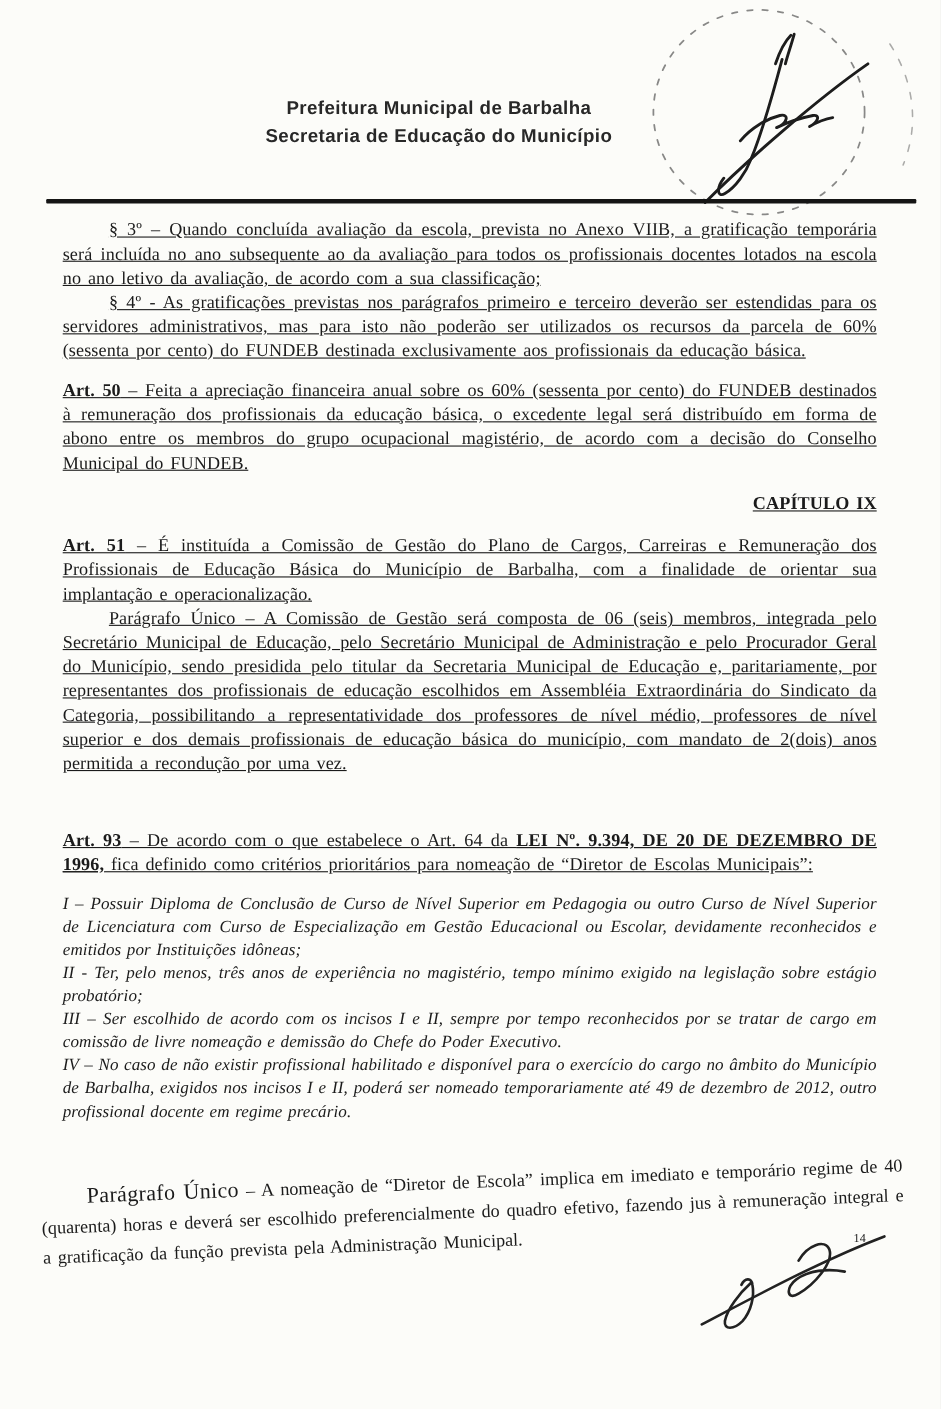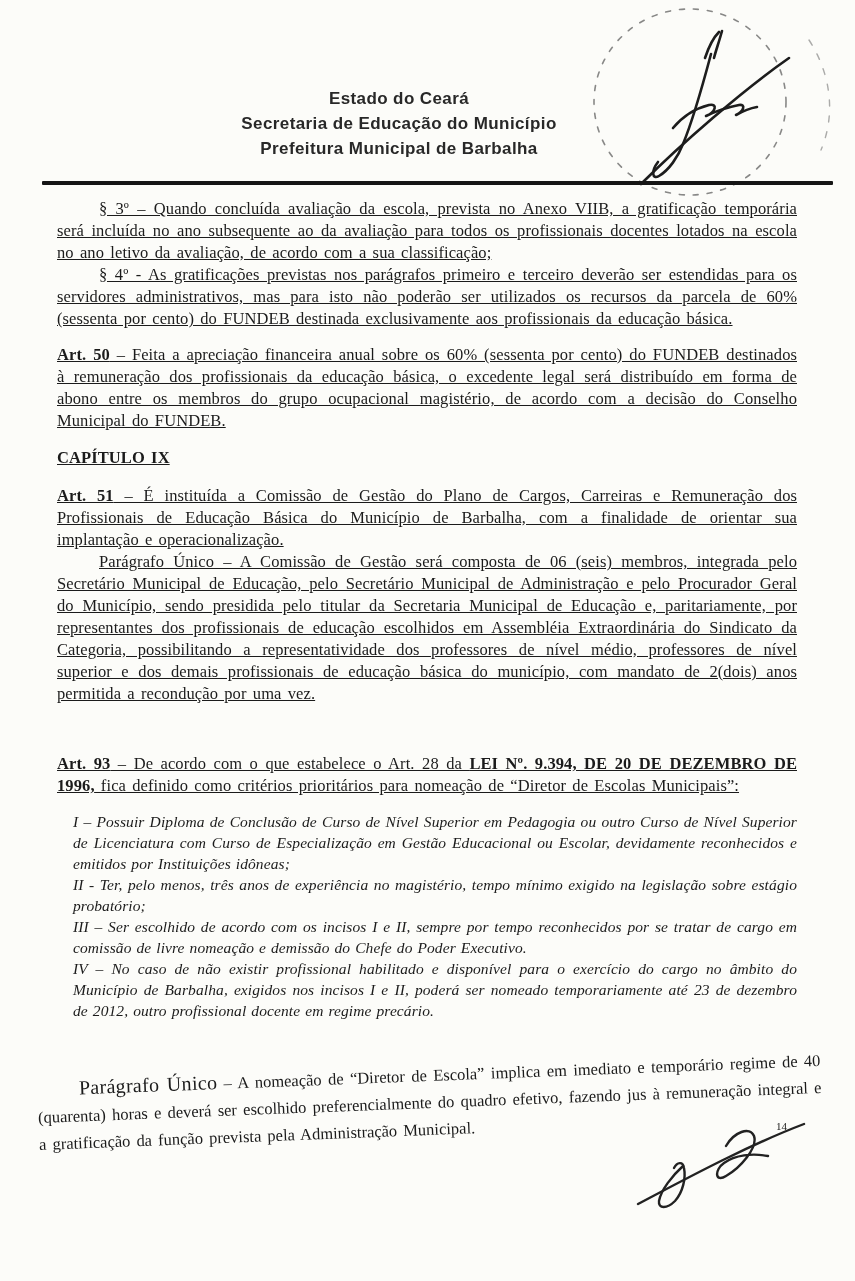--- a/index.html
+++ b/index.html
@@ -30,26 +30,26 @@
     word-spacing:2px; letter-spacing:.1px;
   }
   .para { margin:0;text-decoration:underline; }
   .indent { text-indent:42px; }
   .mt-sm { margin-top:14px; }
   .mt-md { margin-top:16px; }
   .mt-lg { margin-top:48px; }
   .bold { font-weight:bold; }
   .law { font-weight:bold; text-decoration:underline; }
   .chapter {
-    margin-top:14px; text-align:left; font-weight:bold;
+    margin-top:14px; text-align:right; font-weight:bold;
     line-height:23px; text-indent:0;
   }
   .incisos {
     margin-top:14px; font-style:italic; font-size:15.5px;
-    line-height:21px; word-spacing:1px;margin-left:16px;
+    line-height:21px; word-spacing:1px;
   }
   .incisos p { margin:0; }
   
   .skewed {
     position:absolute; left:38px; top:1076px; width:784px;
     transform:rotate(-2.2deg); transform-origin:left center;
     font-size:16.5px; line-height:27px; text-align:justify;
     text-indent:42px; word-spacing:2px;
   }
   .skewed .lead { font-size:20px; letter-spacing:.3px; }
@@ -59,23 +59,22 @@
     font-size:11px; color:#1b1b1b;
   }
   svg path, svg ellipse { fill:none; stroke-linecap:round; stroke-linejoin:round; }
 </style>
 </head>
 <body>
 
 <div class="page">
 
   <header class="letterhead">
-    <div>Estado do Ceará</div>
+    <div>Prefeitura Municipal de Barbalha</div>
     <div>Secretaria de Educação do Município</div>
-    <div>Prefeitura Municipal de Barbalha</div>
   </header>
 
   <div class="stamp">
     <svg width="262" height="198" viewBox="0 0 262 198">
       <ellipse cx="105" cy="100" rx="96" ry="93" stroke="#4a4a4a" stroke-width="1.6" stroke-dasharray="5 9" opacity="0.65"></ellipse>
       <path d="M 224 38 C 246 72 251 112 236 148" stroke="#5a5a5a" stroke-width="1.4" stroke-dasharray="6 10" opacity="0.5"></path>
       <g stroke="#1d1d1d" stroke-width="2.6">
         <path d="M 120 56 C 124 44 130 34 134 30 M 137 29 C 134 40 131 48 129 56"></path>
         <path d="M 126 52 C 118 82 108 118 98 142 C 93 155 84 168 74 174 C 67 178 66 169 73 160"></path>
         <path d="M 88 126 C 98 114 112 106 124 103 C 133 101 131 110 121 114 C 131 109 144 105 154 103 C 161 102 159 109 151 113 C 158 109 166 106 172 105"></path>
@@ -93,27 +92,27 @@
     <p class="para indent">§ 4º - As gratificações previstas nos parágrafos primeiro e terceiro  deverão ser estendidas para os servidores administrativos, mas para isto não poderão ser utilizados  os recursos da parcela de 60% (sessenta por cento) do FUNDEB destinada exclusivamente aos profissionais da educação básica.</p>
 
     <p class="para mt-sm"><span class="bold">Art. 50</span><span> – Feita a apreciação financeira anual sobre os 60% (sessenta por cento) do FUNDEB destinados à remuneração dos profissionais da educação básica, o excedente legal será distribuído em forma de abono entre os membros do grupo ocupacional magistério, de acordo com a decisão do Conselho Municipal do FUNDEB.</span></p>
 
     <p class="para chapter">CAPÍTULO IX</p>
 
     <p class="para mt-md"><span class="bold">Art. 51</span><span> – É instituída a Comissão de Gestão do Plano de Cargos, Carreiras e Remuneração dos Profissionais de Educação Básica do Município de Barbalha, com a finalidade de orientar sua implantação e operacionalização.</span></p>
 
     <p class="para indent">Parágrafo Único – A Comissão de Gestão será composta de 06 (seis) membros, integrada pelo Secretário Municipal de Educação, pelo Secretário Municipal de Administração e pelo Procurador Geral do Município, sendo presidida pelo titular da Secretaria Municipal de Educação e, paritariamente, por representantes dos profissionais de educação escolhidos em Assembléia Extraordinária do Sindicato da Categoria, possibilitando a representatividade dos professores de nível médio, professores de nível superior e dos demais profissionais de educação básica do município, com mandato de 2(dois) anos permitida a recondução por uma vez.</p>
 
-    <p class="para mt-lg"><span class="bold">Art. 93</span><span> – De acordo com o que estabelece o Art. 28 da </span><span class="law">LEI Nº. 9.394, DE 20 DE DEZEMBRO DE 1996,</span><span> fica definido como critérios prioritários para nomeação de “Diretor de Escolas Municipais”:</span></p>
+    <p class="para mt-lg"><span class="bold">Art. 93</span><span> – De acordo com o que estabelece o Art. 64 da </span><span class="law">LEI Nº. 9.394, DE 20 DE DEZEMBRO DE 1996,</span><span> fica definido como critérios prioritários para nomeação de “Diretor de Escolas Municipais”:</span></p>
 
     <div class="incisos">
       <p>I – Possuir Diploma de Conclusão de Curso de Nível Superior em Pedagogia ou outro Curso de Nível Superior de Licenciatura com Curso de Especialização em Gestão Educacional ou Escolar, devidamente reconhecidos e emitidos por Instituições idôneas;</p>
       <p>II - Ter, pelo menos, três anos de experiência no magistério, tempo mínimo exigido na legislação sobre estágio probatório;</p>
       <p>III – Ser escolhido de acordo com os incisos I e II, sempre por tempo reconhecidos por se tratar de cargo em comissão de livre nomeação e demissão do Chefe do Poder Executivo.</p>
-      <p>IV – No caso de não existir profissional habilitado e disponível para o exercício do cargo no âmbito do Município de Barbalha, exigidos nos incisos I e II, poderá ser nomeado temporariamente até 23 de dezembro de 2012, outro profissional docente em regime precário.</p>
+      <p>IV – No caso de não existir profissional habilitado e disponível para o exercício do cargo no âmbito do Município de Barbalha, exigidos nos incisos I e II, poderá ser nomeado temporariamente até 49 de dezembro de 2012, outro profissional docente em regime precário.</p>
     </div>
 
   </main>
 
   <div class="skewed"><span class="lead">Parágrafo Único</span><span> – A nomeação de “Diretor de Escola” implica em imediato e temporário regime de 40 (quarenta) horas e deverá ser escolhido preferencialmente do quadro efetivo, fazendo jus à remuneração integral e a gratificação da função prevista pela Administração Municipal.</span></div>
 
   <div class="footer-signature">
     <svg width="185" height="115" viewBox="0 0 185 115">
       <g stroke="#222222" stroke-width="2.4">
         <path d="M 10 98 C 52 76 118 40 176 18"></path>

